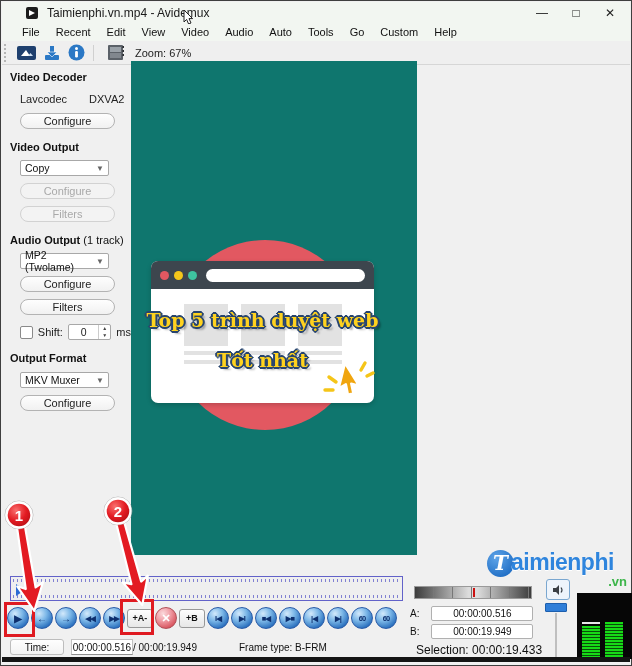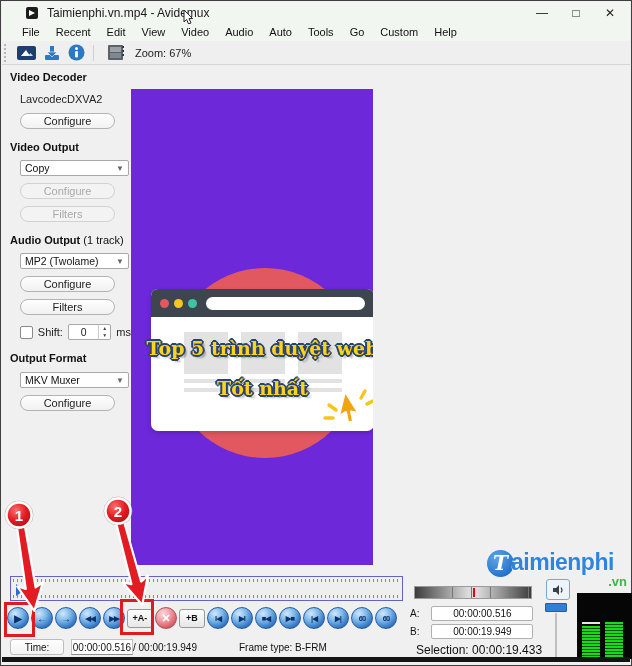--- a/index.html
+++ b/index.html
@@ -19,34 +19,34 @@
   
   .toolbar{position:absolute;left:1px;right:1px;top:40px;height:23px;background:#efefef;border-bottom:1px solid #d6d6d6;display:flex;align-items:center;}
   .tool-handle{width:4px;height:18px;margin-left:2px;border-left:2px dotted #b5b5b5;}
   .tool-icon{margin-left:7px;display:flex;align-items:center;justify-content:center;}
   .tool-sep{width:1px;height:16px;background:#d0d0d0;margin:0 6px 0 8px;}
   .zoom-label{font-size:11px;color:#222;margin-left:10px;}
   
   .sidebar{position:absolute;left:1px;top:64px;width:129px;height:500px;padding-top:6px;box-sizing:border-box;}
   .sb-heading{font-size:11px;font-weight:bold;color:#111;margin:0 0 0 8px;}
   .sb-heading .normal{font-weight:normal;}
-  .sb-tabs{display:flex;margin:10px 0 0 18px;font-size:11px;color:#222;}
+  .sb-tabs{display:flex;gap:22px;margin:10px 0 0 18px;font-size:11px;color:#222;}
   .sb-btn{display:block;width:95px;height:16px;margin:7px 0 0 18px;background:linear-gradient(#fefefe,#f1f1f1);border:1px solid #b3b3b3;border-radius:8px;font-size:11px;color:#222;text-align:center;line-height:14px;box-sizing:border-box;}
   .sb-btn.disabled{color:#a9a9a9;background:#f3f3f3;border-color:#d2d2d2;}
-  .sb-select{display:flex;align-items:center;width:109px;height:16px;margin:7px 0 0 18px;background:#fff;border:1px solid #a8a8a8;border-radius:2px;font-size:10.5px;color:#111;padding:0 4px;box-sizing:border-box;justify-content:space-between;}
+  .sb-select{display:flex;align-items:center;width:89px;height:16px;margin:7px 0 0 18px;background:#fff;border:1px solid #a8a8a8;border-radius:2px;font-size:10.5px;color:#111;padding:0 4px;box-sizing:border-box;justify-content:space-between;}
   .sb-select .chev{color:#666;font-size:8px;}
   .shift-row{display:flex;align-items:center;margin:9px 0 0 18px;font-size:11px;color:#222;gap:5px;}
   .checkbox{width:11px;height:11px;border:1px solid #8a8a8a;background:#fff;border-radius:2px;}
   .spinbox{width:44px;height:16px;border:1px solid #a8a8a8;background:#fff;border-radius:2px;display:flex;box-sizing:border-box;}
   .spinbox .val{flex:1;font-size:10.5px;text-align:center;line-height:14px;}
   .spinbox .spins{width:11px;border-left:1px solid #ccc;display:flex;flex-direction:column;}
   .spinbox .spins span{flex:1;font-size:5px;line-height:6px;text-align:center;color:#444;}
   .mt-big{margin-top:12px;}
   
-  .video-frame{position:absolute;left:130px;top:88px;width:242px;height:494px;background:#6d28d9;overflow:hidden;}
+  .video-frame{position:absolute;left:130px;top:60px;width:286px;height:494px;background:#0f766e;overflow:hidden;}
   .big-circle{position:absolute;left:39px;top:179px;width:190px;height:190px;border-radius:50%;background:#E25861;}
   .browser{position:absolute;left:20px;top:200px;width:223px;height:142px;background:#fff;border-radius:7px;box-shadow:0 2px 5px rgba(0,0,0,.18);}
   .browser-top{height:28px;background:#3D464E;border-radius:7px 7px 0 0;display:flex;align-items:center;padding:0 9px;box-sizing:border-box;}
   .dot{width:9px;height:9px;border-radius:50%;margin-right:5px;}
   .addr-pill{flex:1;height:13px;background:#fff;border-radius:7px;margin-left:4px;}
   .doc-col{position:absolute;top:43px;width:44px;}
   .doc-box{width:44px;height:42px;background:#e2e2e2;}
   .doc-line{width:44px;height:4px;background:#e2e2e2;margin-top:5px;}
   .preview-title{position:absolute;left:10px;width:243px;text-align:center;font-family:"DejaVu Serif",serif;font-weight:bold;font-size:19px;color:#FFD21E;
     text-shadow:-2px 0 #28456e,2px 0 #28456e,0 -2px #28456e,0 2px #28456e,-1px -1px #28456e,1px -1px #28456e,-1px 1px #28456e,1px 1px #28456e,3px 3px 2px rgba(0,0,0,.3);}

